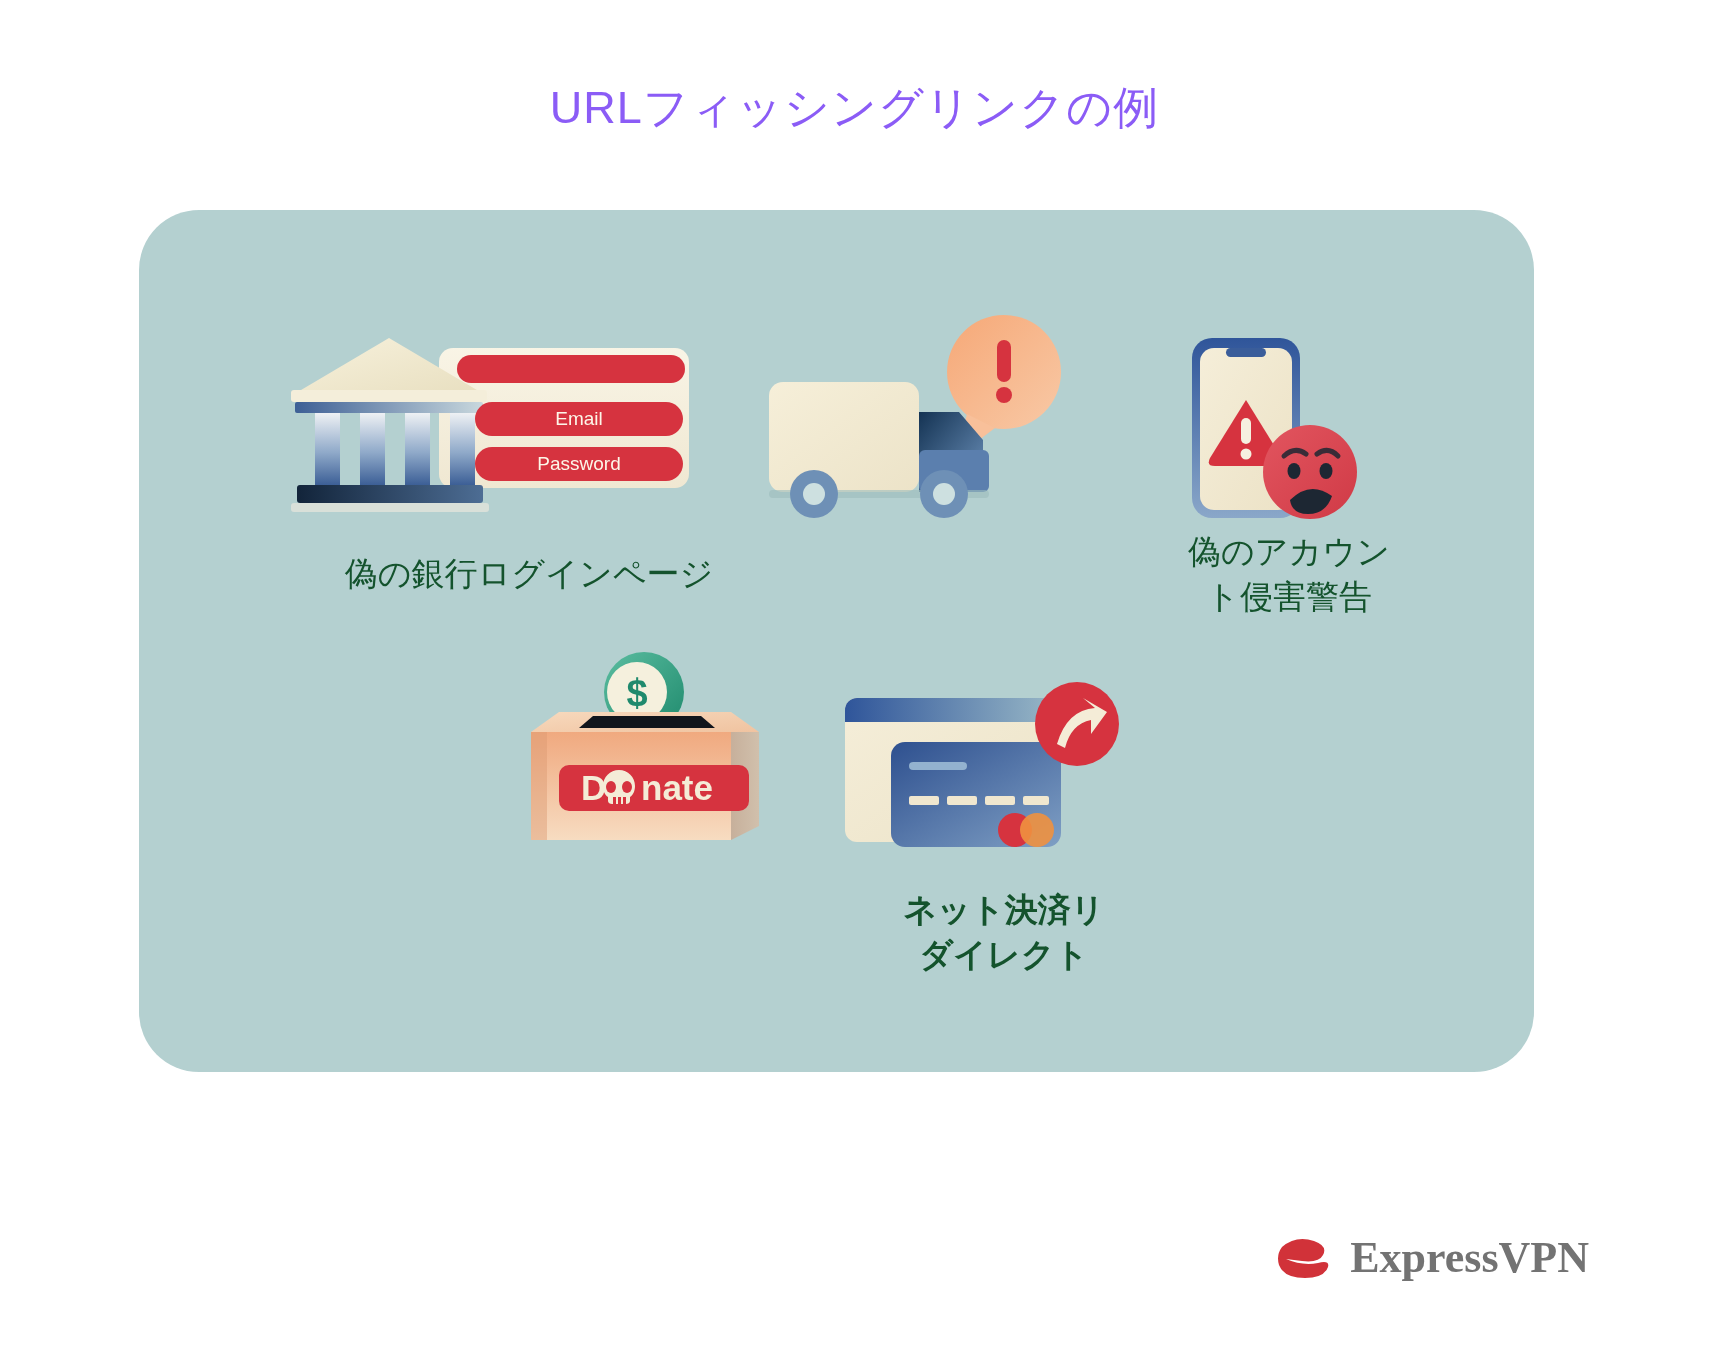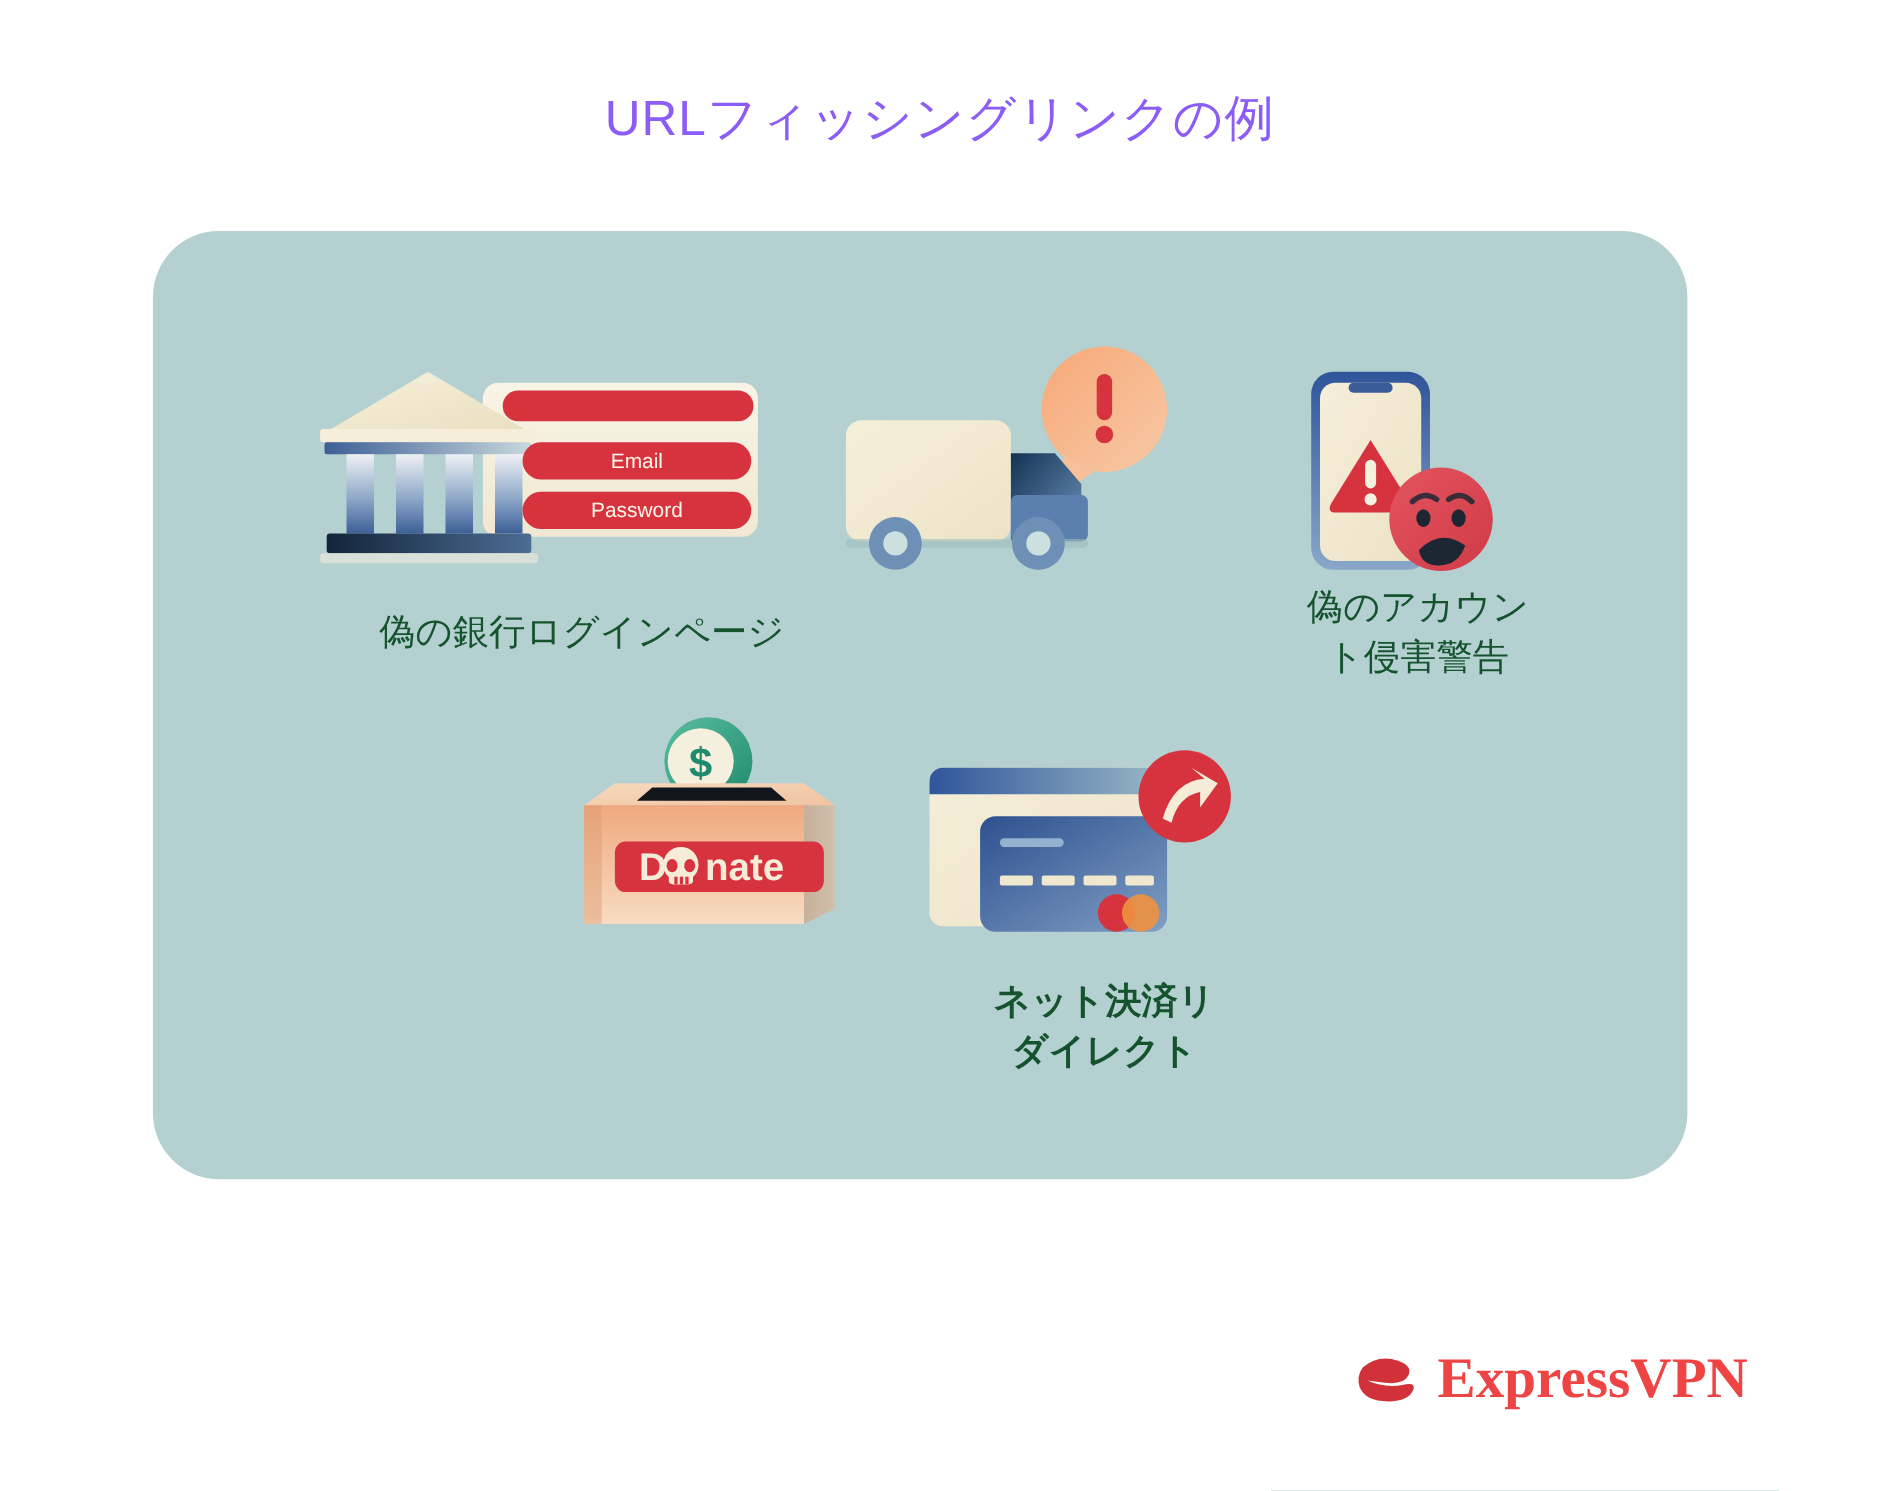--- a/index.html
+++ b/index.html
@@ -58,22 +58,22 @@
   .label-redirect{margin-top:18px;font-weight:700;}
 
   
   #brand{
     position:absolute;right:120px;bottom:72px;
     display:flex;align-items:center;gap:14px;
   }
   #brand-wordmark{
     font-family:"Liberation Serif","DejaVu Serif",serif;
     font-weight:700;
-    font-size:52px;
-    color:#ef4444;
+    font-size:44px;
+    color:#737373;
     letter-spacing:0px;
   }
 </style>
 </head>
 <body>
 
 <div id="page-title">URLフィッシングリンクの例</div>
 
 <div id="panel">
 

